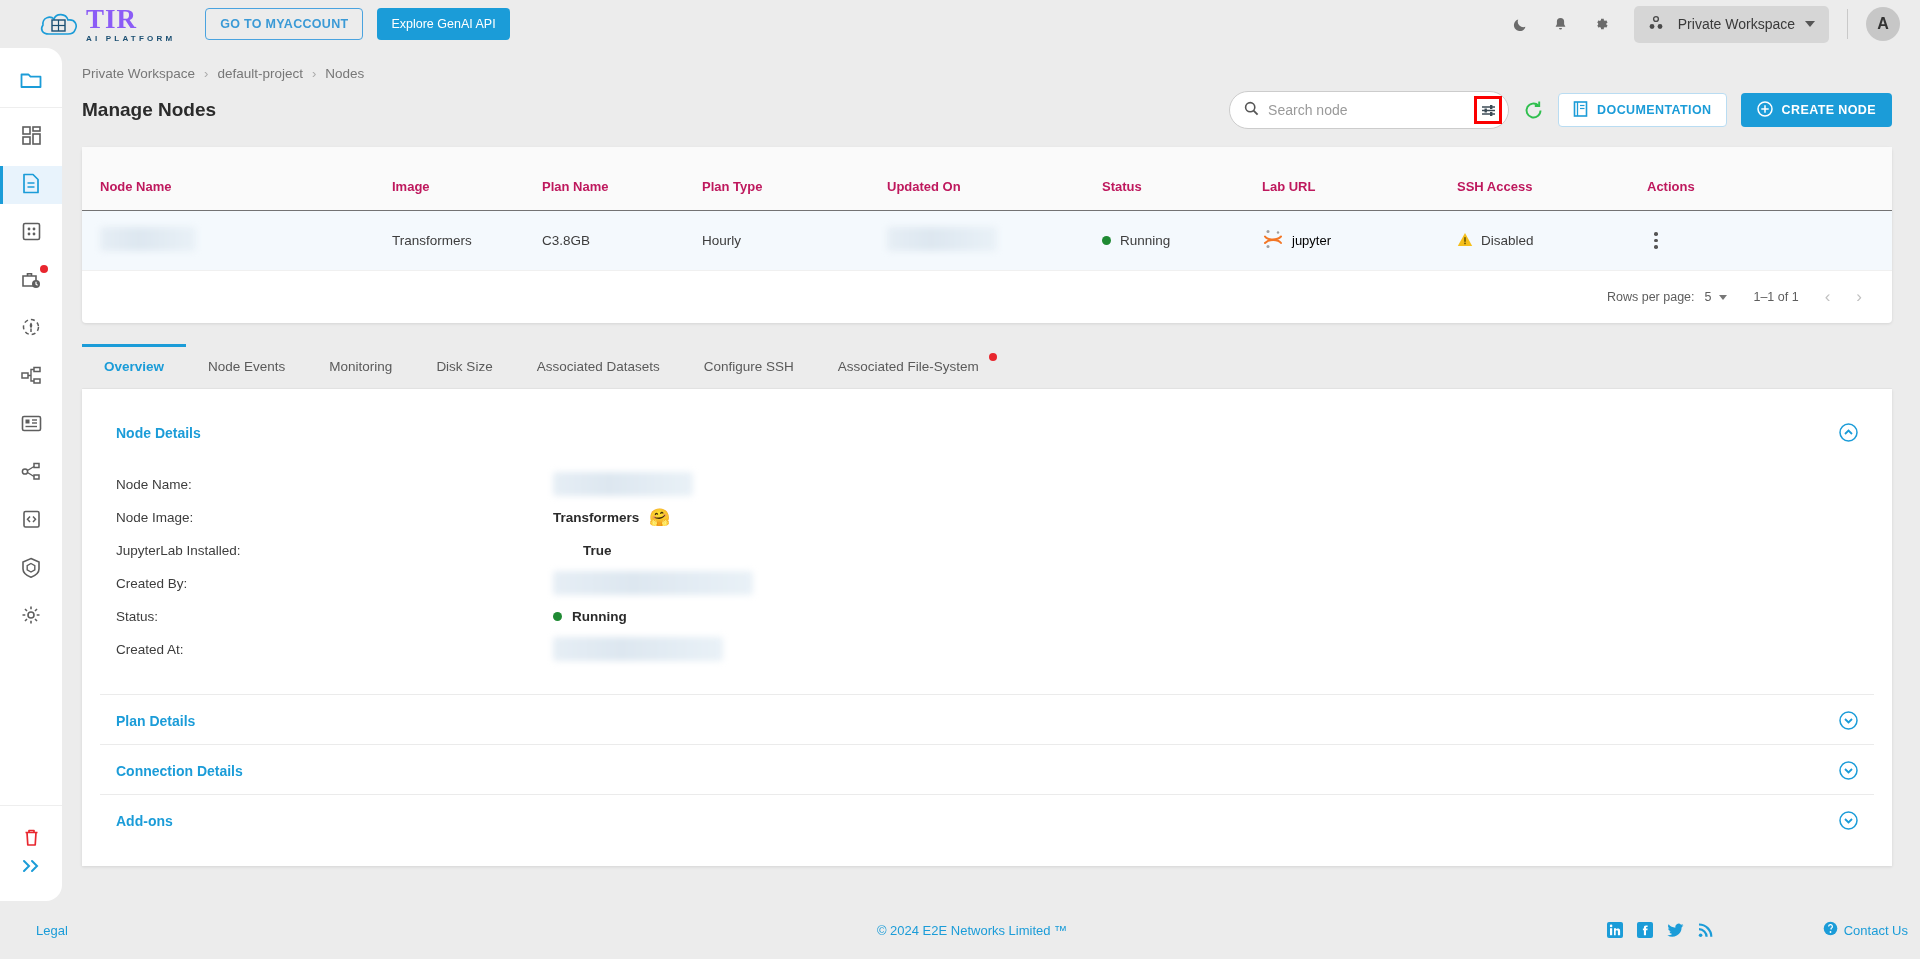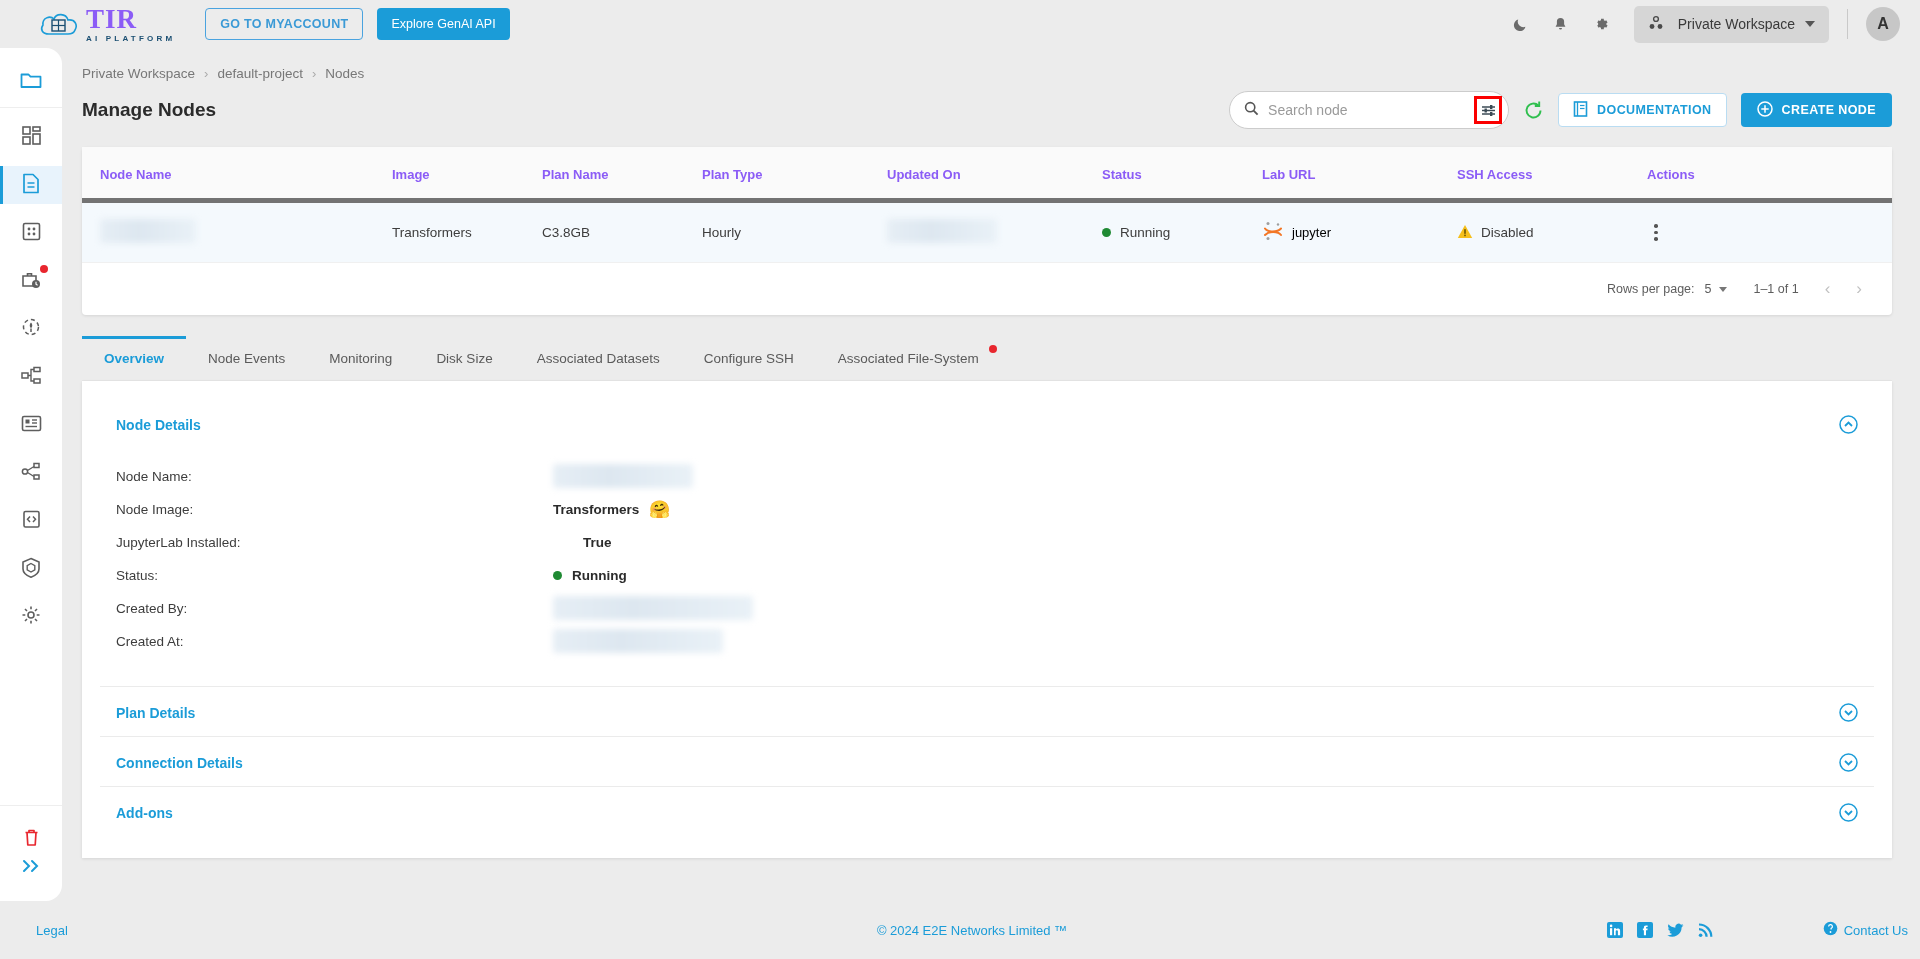--- a/index.html
+++ b/index.html
@@ -93,22 +93,22 @@
   }
   .btn-create{
     display:flex;align-items:center;gap:9px; border:none; background:#1b9cd8; color:#fff;
     border-radius:4px; height:34px; padding:0 16px; font-size:12.5px; font-weight:bold; letter-spacing:.4px; cursor:pointer;
   }
 
   
   .card{ background:#fff; border-radius:4px; margin:18px 28px 0 20px; box-shadow:0 1px 3px rgba(0,0,0,.10); }
   table{ width:100%; border-collapse:collapse; }
   thead th{
-    text-align:left; font-size:13px; font-weight:bold; color:#8b5cf6; padding:20px 0 16px 0;
-    background:#fafafa; border-bottom:5px solid #737373;
+    text-align:left; font-size:13px; font-weight:bold; color:#be185d; padding:32px 0 16px 0;
+    background:#fafafa; border-bottom:1px solid #737373;
   }
   tbody td{ font-size:13.5px; color:#3d3d3d; padding:16px 0; border-bottom:1px solid #f0f0f0; }
   tbody tr{ background:#f4f9fd; }
   .col-name{ width:310px; padding-left:18px !important; }
   .col-img{ width:150px; }
   .col-plan{ width:160px; }
   .col-type{ width:185px; }
   .col-upd{ width:215px; }
   .col-status{ width:160px; }
   .col-lab{ width:195px; }
@@ -546,30 +546,30 @@
           <span class="kv-v">
             <span>Transformers</span>
             <span class="hug">🤗</span>
           </span>
         </div>
         <div class="kv">
           <span class="kv-k">JupyterLab Installed:</span>
           <span class="kv-v plain">True</span>
         </div>
         <div class="kv">
+          <span class="kv-k">Created By:</span>
+          <span class="kv-v">
+            <span class="redact" style="width:200px"></span>
+          </span>
+        </div>
+        <div class="kv">
           <span class="kv-k">Status:</span>
           <span class="kv-v">
             <span class="dot-green" style="margin-right:0"></span>
             <span>Running</span>
-          </span>
-        </div>
-        <div class="kv">
-          <span class="kv-k">Created By:</span>
-          <span class="kv-v">
-            <span class="redact" style="width:200px"></span>
           </span>
         </div>
         <div class="kv">
           <span class="kv-k">Created At:</span>
           <span class="kv-v">
             <span class="redact" style="width:170px"></span>
           </span>
         </div>
       </div>
     </div>

